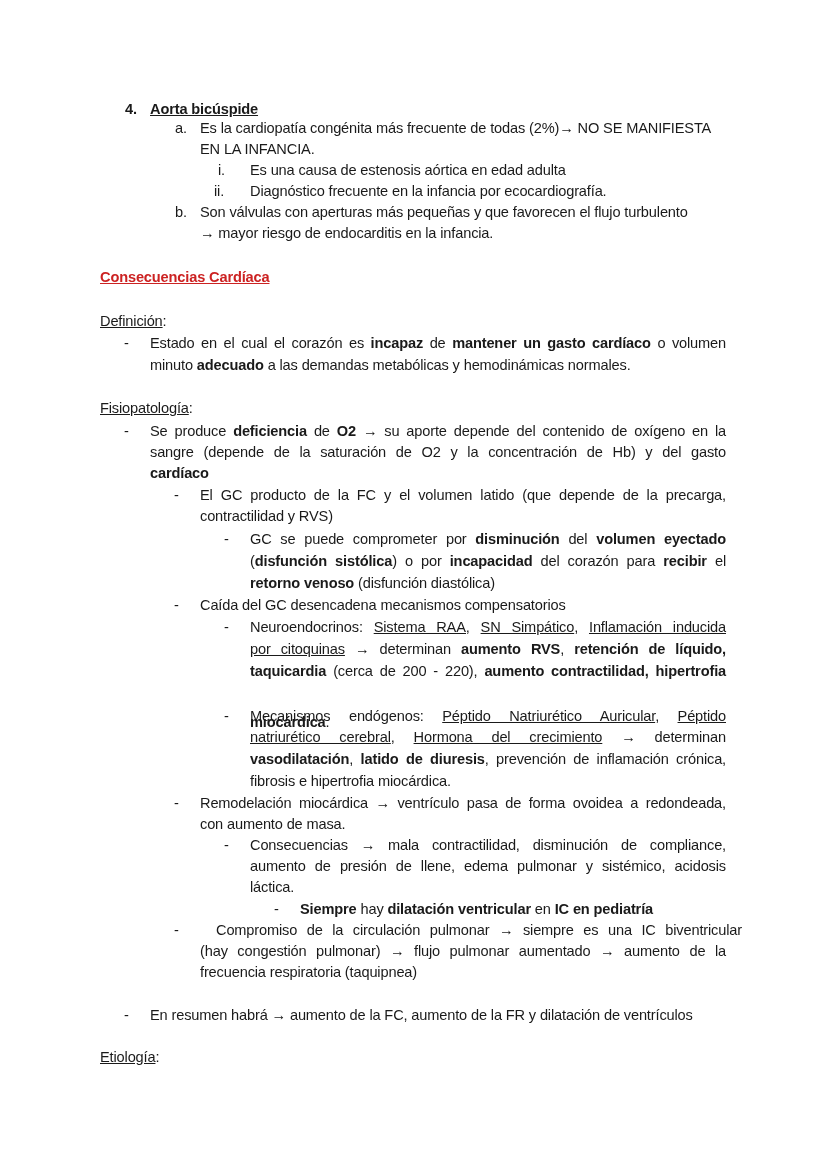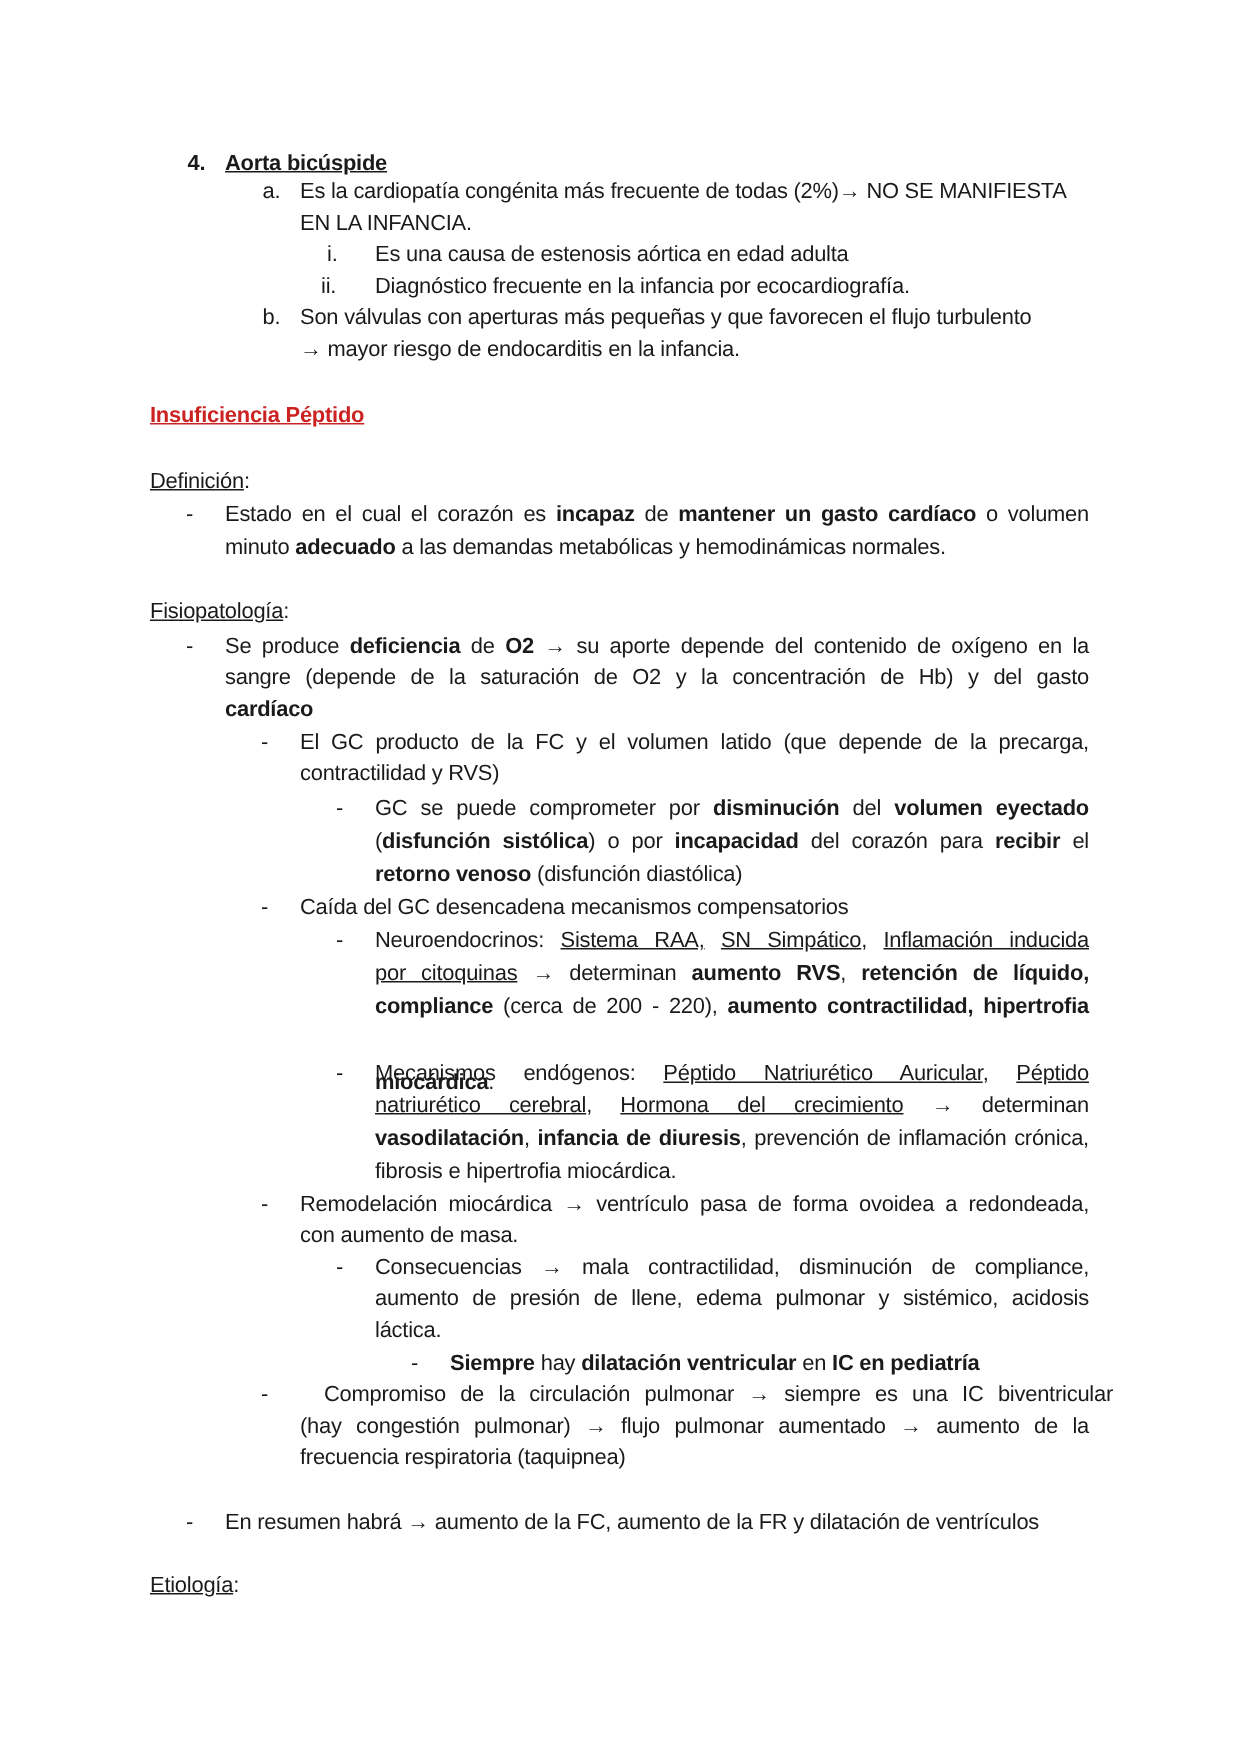--- a/index.html
+++ b/index.html
@@ -33,21 +33,21 @@
     <span class="marker" style="left:218px; top:160px;">i.</span>
     <span class="line" style="left:250px; top:160px;">Es una causa de estenosis aórtica en edad adulta</span>
     <span class="marker" style="left:214px; top:181px;">ii.</span>
     <span class="line" style="left:250px; top:181px;">Diagnóstico frecuente en la infancia por ecocardiografía.</span>
 
     <span class="marker" style="left:175px; top:202px;">b.</span>
     <span class="line" style="left:200px; top:202px;">Son válvulas con aperturas más pequeñas y que favorecen el flujo turbulento</span>
     <span class="line" style="left:200px; top:223px;">→ mayor riesgo de endocarditis en la infancia.</span>
   </div>
 
-  <span class="line red-heading" style="left:100px; top:267px;">Insuficiencia Péptido</span>
+  <span class="line red-heading" style="left:100px; top:267px;">Consecuencias Cardíaca</span>
 
   <div>
     <span class="line" style="left:100px; top:311px;">
       <span class="u">Definición</span><span>:</span>
     </span>
     <span class="marker" style="left:124px; top:333px;">-</span>
     <div class="line just" style="left:150px; top:333px; width:576px;">
       <span>Estado en el cual el corazón es </span><span class="b">incapaz</span><span> de </span><span class="b">mantener un gasto cardíaco</span><span> o volumen</span>
     </div>
     <span class="line" style="left:150px; top:355px;">
@@ -86,35 +86,35 @@
     <span class="line" style="left:200px; top:595px;">Caída del GC desencadena mecanismos compensatorios</span>
 
     <span class="marker" style="left:224px; top:617px;">-</span>
     <div class="line just" style="left:250px; top:617px; width:476px;">
       <span>Neuroendocrinos: </span><span class="u">Sistema RAA,</span><span> </span><span class="u">SN Simpático</span><span>, </span><span class="u">Inflamación inducida</span>
     </div>
     <div class="line just" style="left:250px; top:639px; width:476px;">
       <span class="u">por citoquinas</span><span> → determinan </span><span class="b">aumento RVS</span><span>, </span><span class="b">retención de líquido,</span>
     </div>
     <div class="line just" style="left:250px; top:661px; width:476px;">
-      <span class="b">compliance</span><span> (cerca de 200 - 220), </span><span class="b">aumento contractilidad, hipertrofia</span>
+      <span class="b">taquicardia</span><span> (cerca de 200 - 220), </span><span class="b">aumento contractilidad, hipertrofia</span>
     </div>
     <span class="line" style="left:250px; top:684px;margin-top:28px;">
       <span class="b">miocárdica</span><span>.</span>
     </span>
 
     <span class="marker" style="left:224px; top:706px;">-</span>
     <div class="line just" style="left:250px; top:706px; width:476px;">
       <span>Mecanismos endógenos: </span><span class="u">Péptido Natriurético Auricular</span><span>, </span><span class="u">Péptido</span>
     </div>
     <div class="line just" style="left:250px; top:727px; width:476px;">
       <span class="u">natriurético cerebral</span><span>, </span><span class="u">Hormona del crecimiento</span><span> → determinan</span>
     </div>
     <div class="line just" style="left:250px; top:749px; width:476px;">
-      <span class="b">vasodilatación</span><span>, </span><span class="b">infancia de diuresis</span><span>, prevención de inflamación crónica,</span>
+      <span class="b">vasodilatación</span><span>, </span><span class="b">latido de diuresis</span><span>, prevención de inflamación crónica,</span>
     </div>
     <span class="line" style="left:250px; top:771px;">fibrosis e hipertrofia miocárdica.</span>
 
     <span class="marker" style="left:174px; top:793px;">-</span>
     <div class="line just" style="left:200px; top:793px; width:526px;">Remodelación miocárdica → ventrículo pasa de forma ovoidea a redondeada,</div>
     <span class="line" style="left:200px; top:814px;">con aumento de masa.</span>
 
     <span class="marker" style="left:224px; top:835px;">-</span>
     <div class="line just" style="left:250px; top:835px; width:476px;">Consecuencias → mala contractilidad, disminución de compliance,</div>
     <div class="line just" style="left:250px; top:856px; width:476px;">aumento de presión de llene, edema pulmonar y sistémico, acidosis</div>

